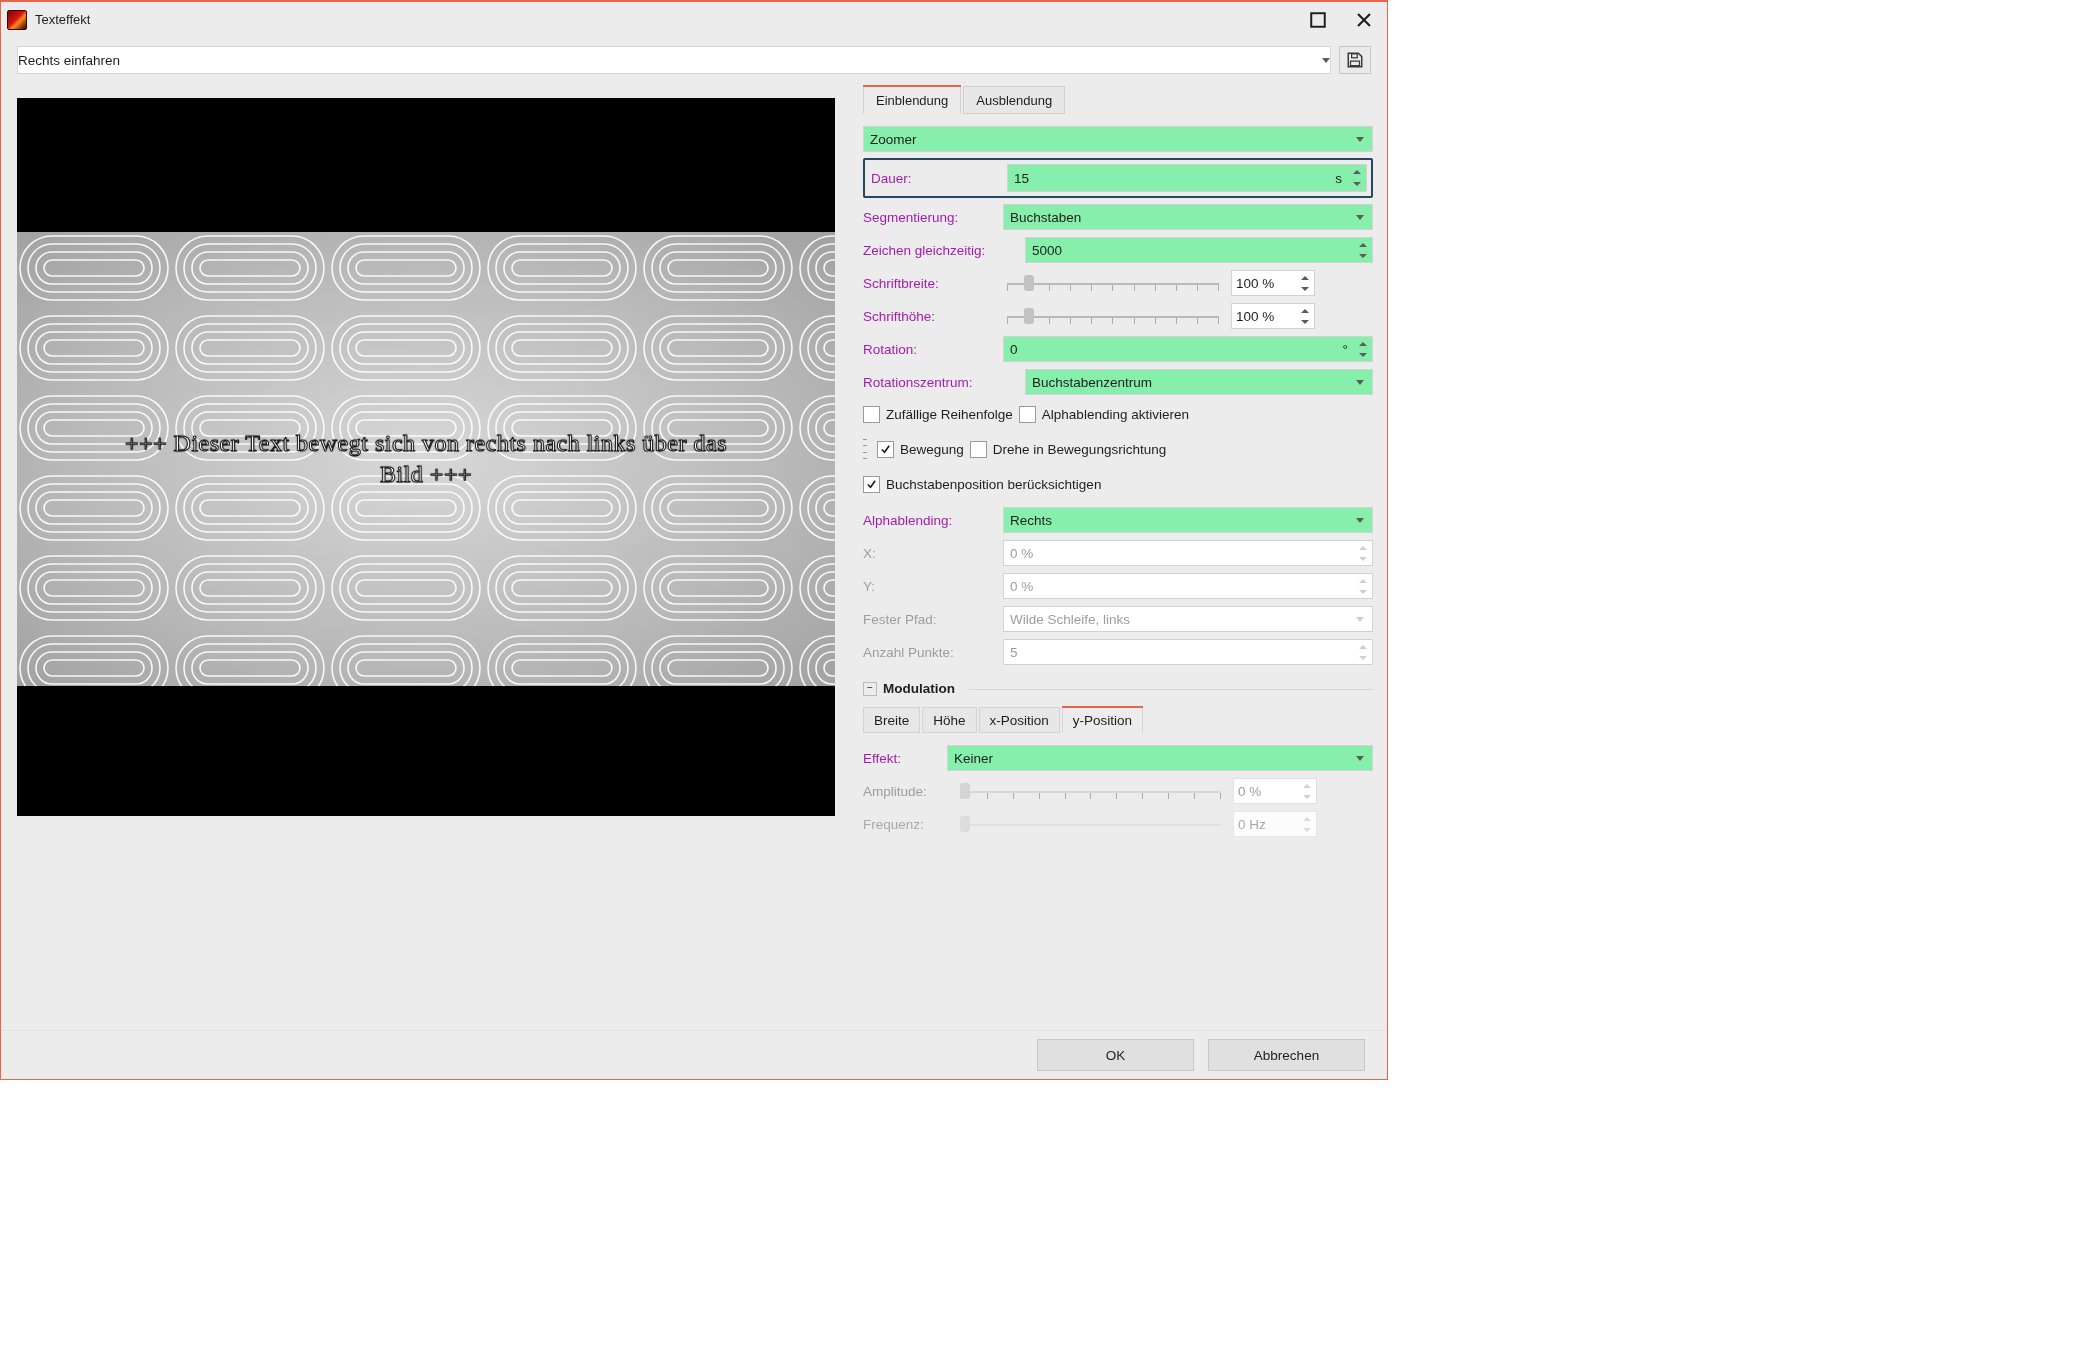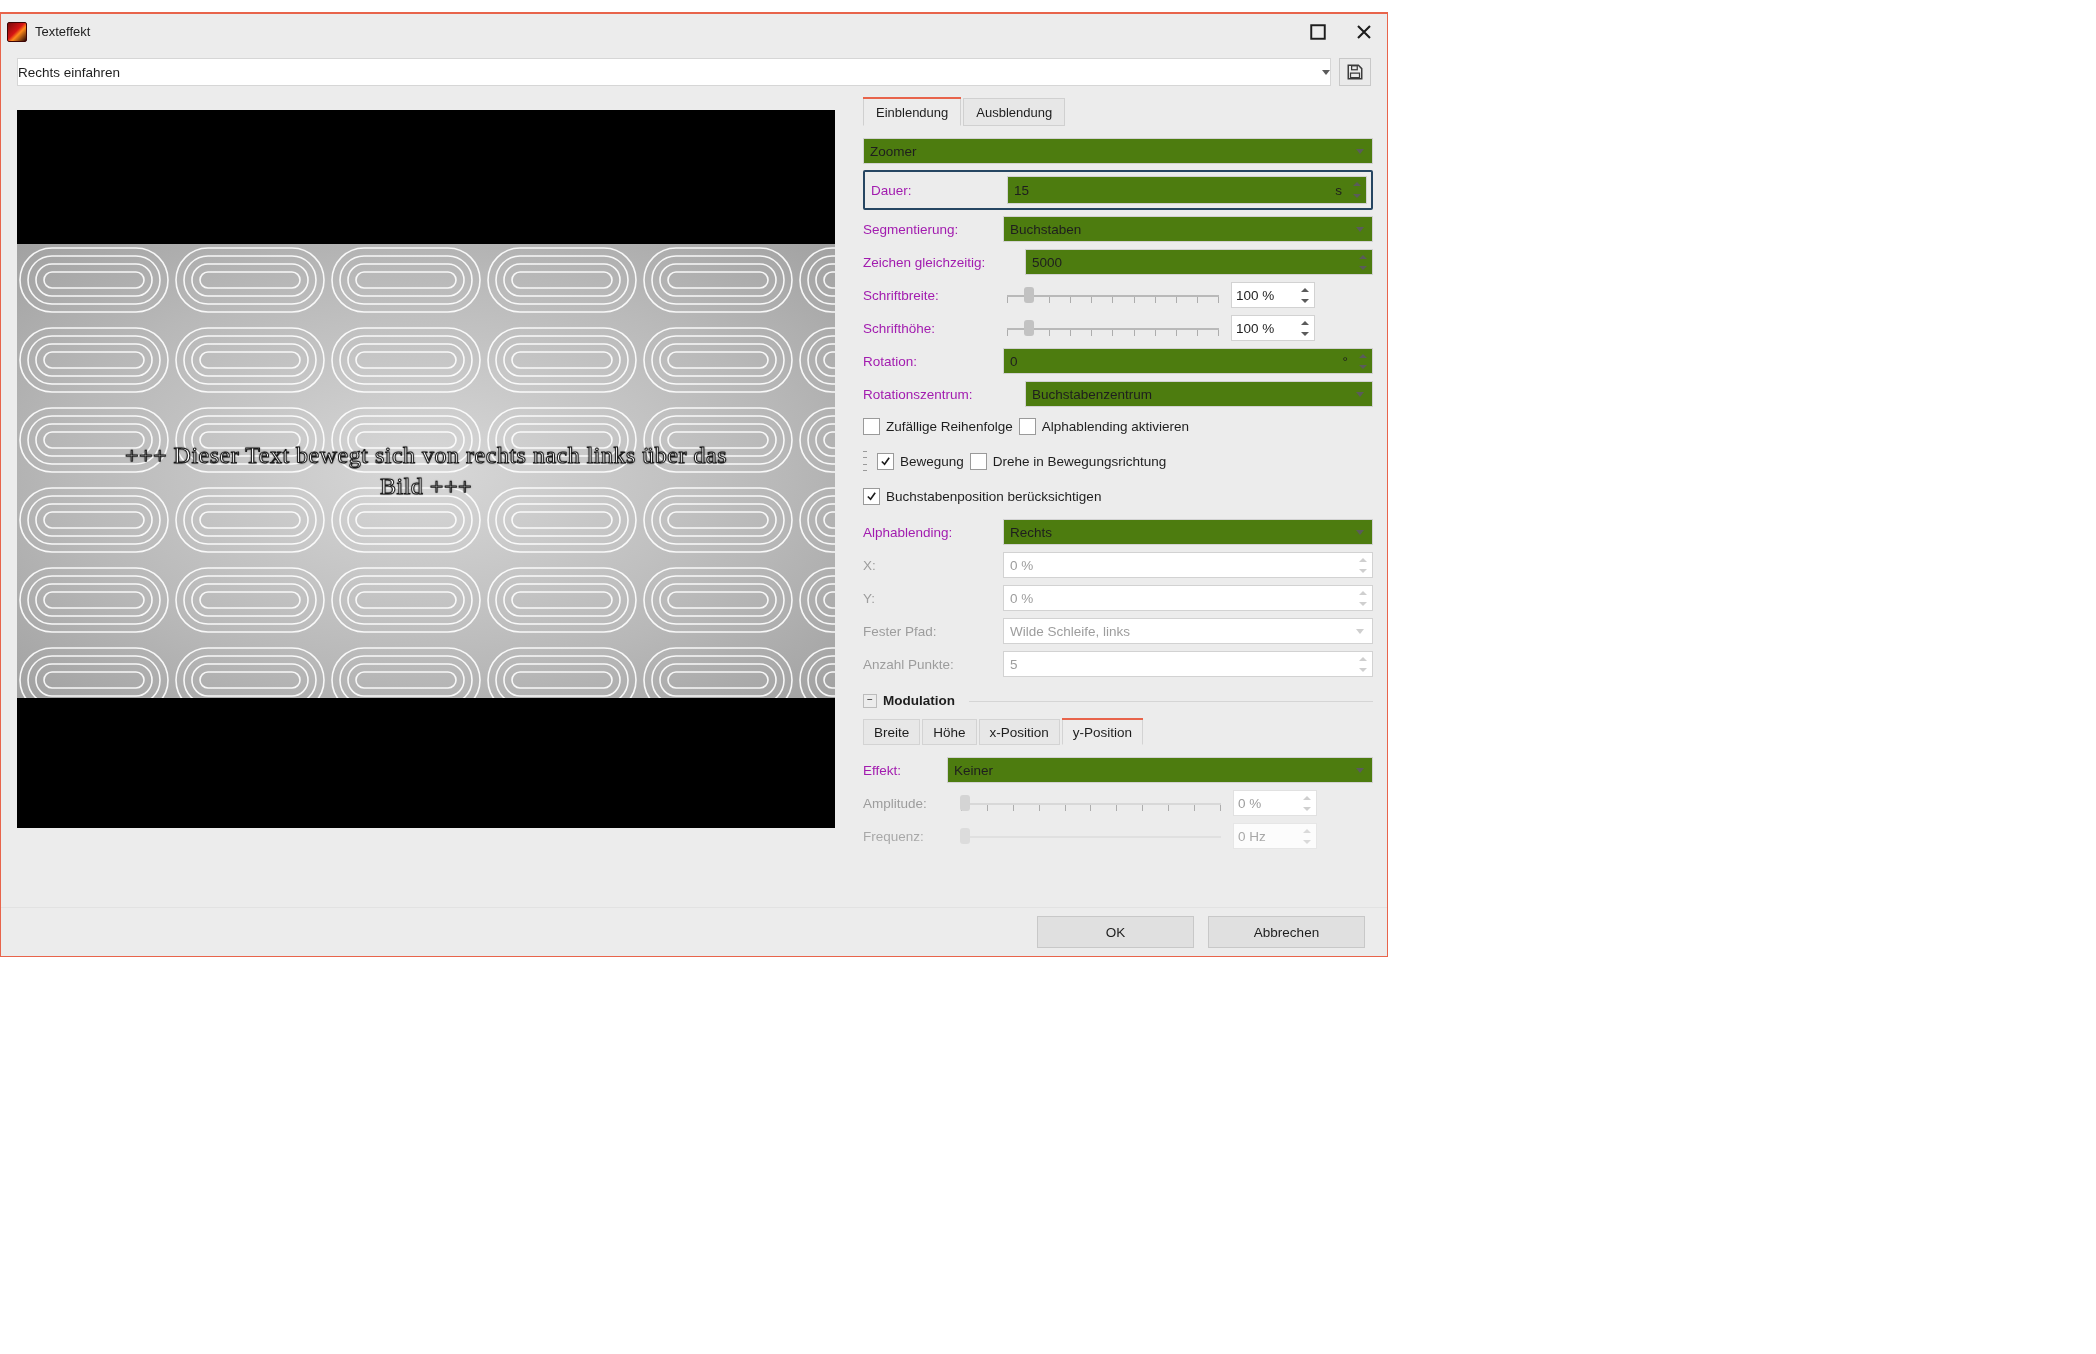--- a/index.html
+++ b/index.html
@@ -3,23 +3,23 @@
 <meta charset="utf-8">
 <style>
   :root {
     --bg:#ececec; --bg2:#f0f0f0; --panel:#ffffff; --border:#c9c9c9;
     --text:#1e1e1e; --muted:#9d9d9d; --accent:#c64545; --accent-top:#e8644b;
     --blue:#264662;
     --btn-bg:#e8e8e8; --tab-inactive:#e7e7e7;
     font-family:"Segoe UI",Arial,sans-serif; font-size:13.5px; color:var(--text);
   }
   html,body{margin:0;padding:0;height:100%;}
-  .dialog{position:relative;width:1388px;height:945px;box-sizing:border-box;
+  .dialog{position:relative;width:1388px;height:1080px;box-sizing:border-box;
     border:1px solid var(--accent-top);border-top-width:2px;
-    background:var(--bg);display:flex;flex-direction:column;overflow:hidden;margin-top:12px;}
+    background:var(--bg);display:flex;flex-direction:column;overflow:hidden;}
   .titlebar{height:29px;display:flex;align-items:center;padding:3px 0 0 6px;}
   .app-icon{width:18px;height:18px;margin-right:8px;border-radius:2px;
     background:linear-gradient(135deg,#7a0a0a 0%,#d51414 45%,#ff8a1a 60%,#2a0606 100%);
     border:1px solid #3d0404;}
   .title{font-size:13px;}
   .win-btns{margin-left:auto;display:flex;}
   .win-btn{width:46px;height:29px;display:flex;align-items:center;justify-content:center;
     font-family:Segoe UI Symbol,Arial; font-size:12px;}
   .preset-row{display:flex;align-items:center;padding:12px 16px 10px 16px;gap:8px;}
   .preset-dd{flex:1;height:26px;border:1px solid #d6d6d6;background:#fff;display:flex;
@@ -43,21 +43,21 @@
   .right{flex:1;min-width:0;padding:2px 14px 0 12px;display:flex;flex-direction:column;}
   .tabs{display:flex;height:28px;align-items:flex-end;border-bottom:1px solid #fff0;}
   .tab{height:26px;padding:0 12px;display:flex;align-items:center;background:var(--tab-inactive);
     border:1px solid #d0d0d0;margin-right:2px;font-size:13px;}
   .tab.active{background:var(--bg);border-bottom-color:var(--bg);position:relative;}
   .tab.active::before{content:"";position:absolute;top:-2px;left:-1px;right:-1px;height:2px;background:var(--accent-top);}
   .form{overflow:hidden;flex:1;display:flex;flex-direction:column;gap:5px;padding-top:10px;}
   .row{display:flex;align-items:center;height:28px;gap:8px;}
   .label{width:132px;color:#a21caf;font-size:13.5px;}
   .label.muted,.muted{color:var(--muted);}
-  .field{flex:1;height:24px;border:1px solid #d2d2d2;background:#4d7c0f;display:flex;align-items:center;
+  .field{flex:1;height:24px;border:1px solid #d2d2d2;background:#86efac;display:flex;align-items:center;
     padding:0 6px;position:relative;font-size:13.5px;}
   .field.disabled{color:var(--muted);background:#fff;}
   .field .unit{margin-left:auto;margin-right:18px;color:#1e1e1e;}
   .spinners{position:absolute;right:2px;top:1px;bottom:1px;width:14px;display:flex;
     flex-direction:column;justify-content:space-around;align-items:center;}
   .sp-up,.sp-down{width:0;height:0;border-left:4px solid transparent;border-right:4px solid transparent;}
   .sp-up{border-bottom:4px solid #5b5b5b;} .sp-down{border-top:4px solid #5b5b5b;}
   .field.disabled .sp-up{border-bottom-color:#cfcfcf;} .field.disabled .sp-down{border-top-color:#cfcfcf;}
   .row.hl{border:2px solid var(--blue);border-radius:2px;padding:4px 4px;height:auto;}
   .row.hl .label{padding-left:2px;width:128px;}

